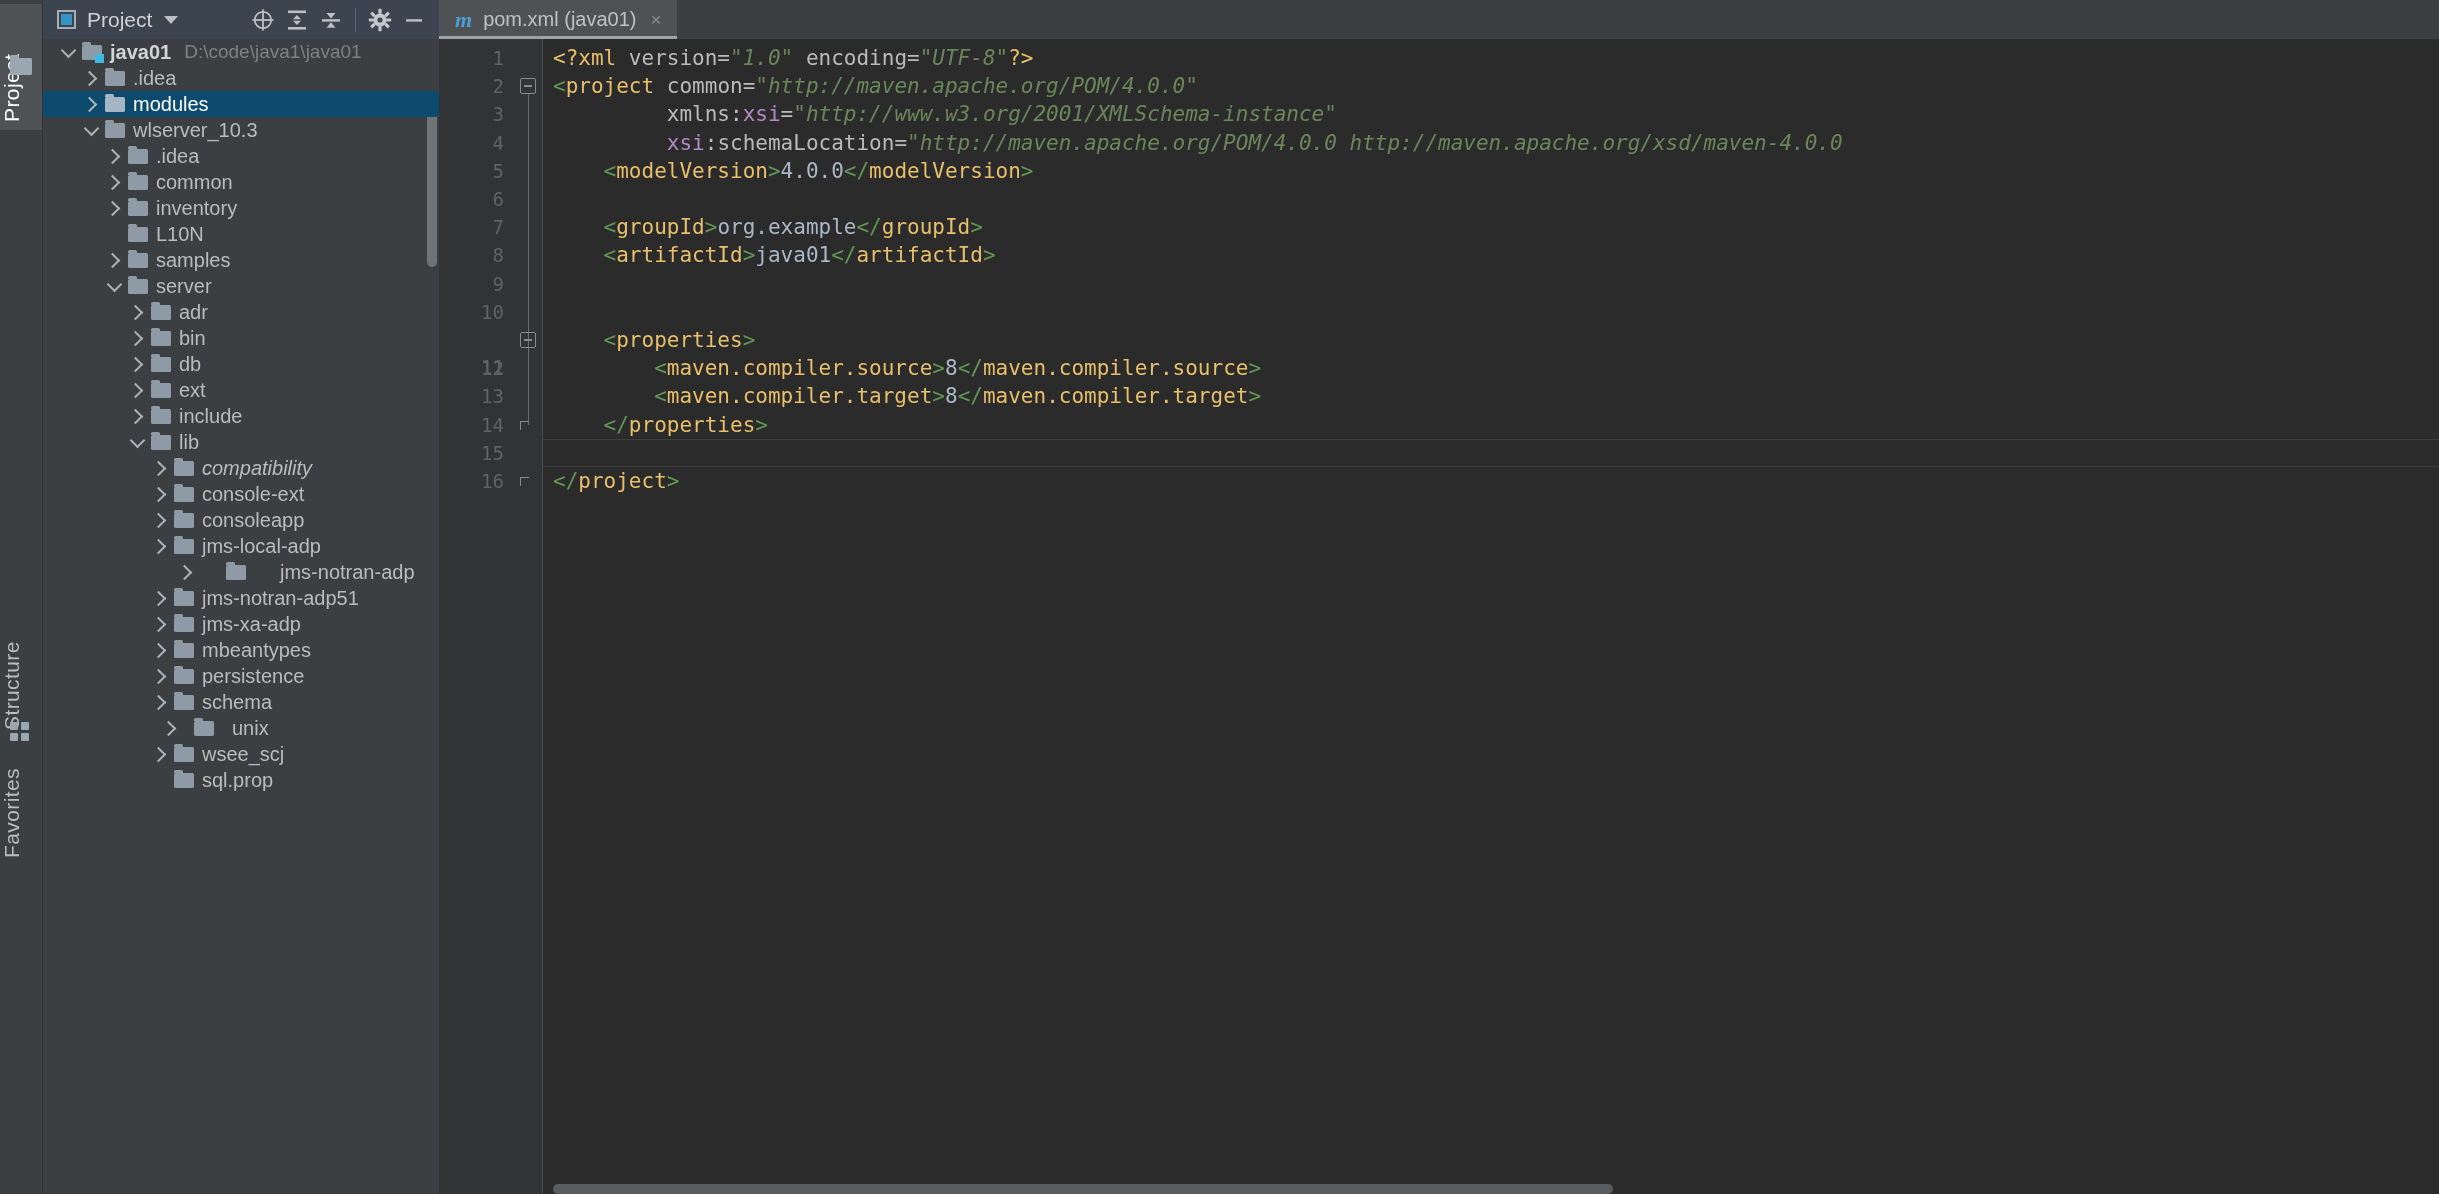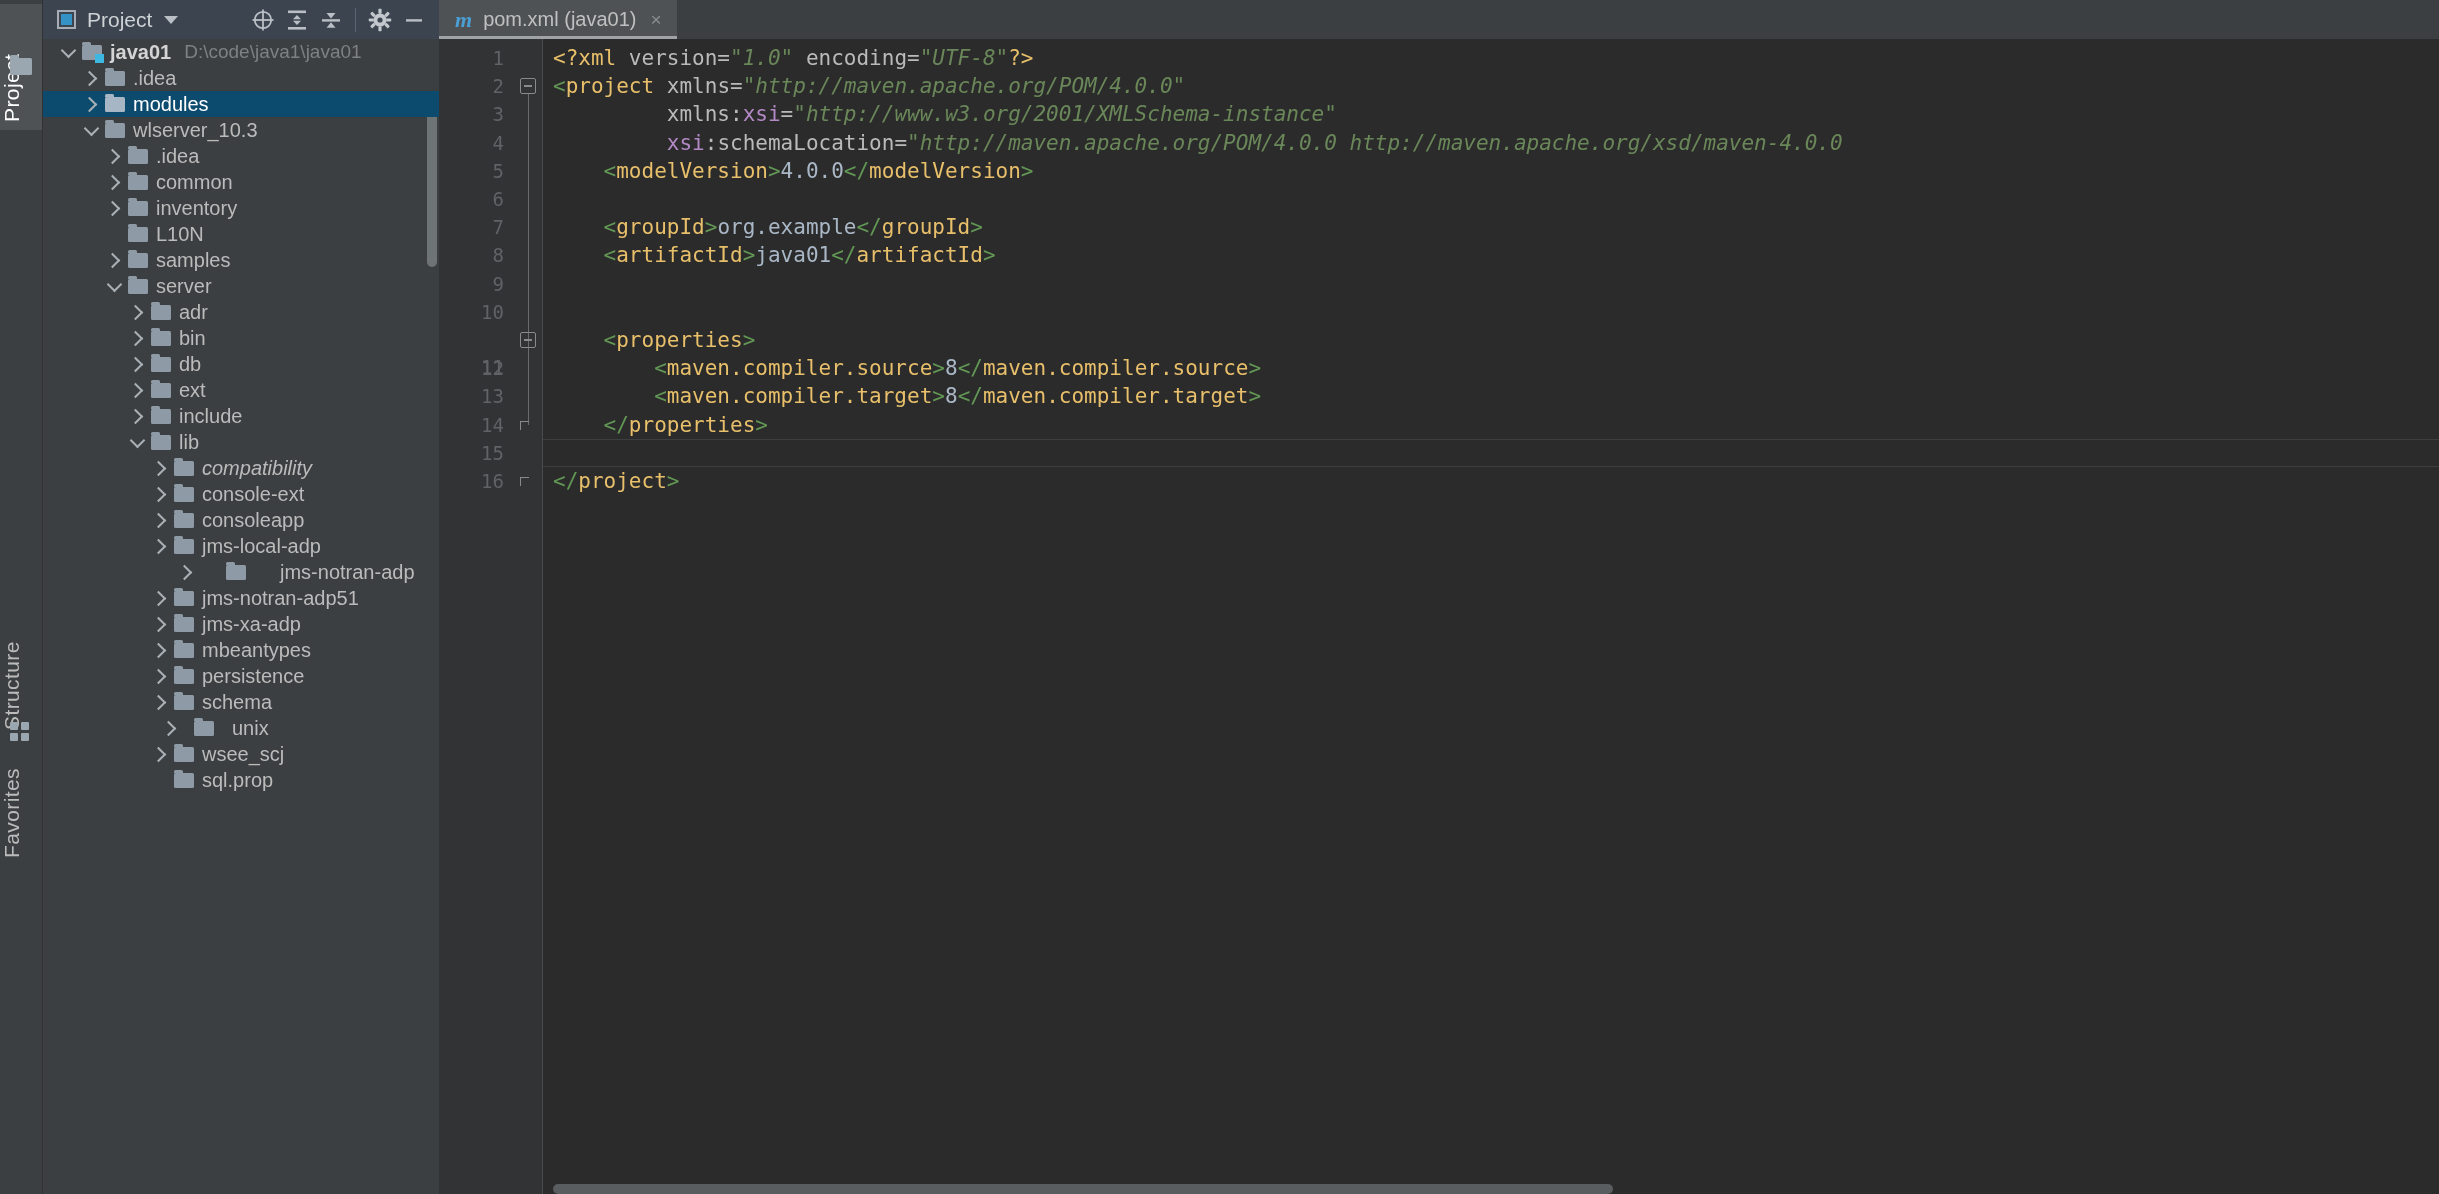--- a/index.html
+++ b/index.html
@@ -765,21 +765,21 @@
           <div class="fold-mark" style="top: 293px;">
             <i></i>
           </div>
           <div class="fold-line" style="top: 309px; height: 76.6px;"></div>
           <div class="fold-mark end" style="top: 381.6px;"></div>
           <div class="fold-mark end" style="top: 438px;"></div>
         </div>
       <div class="code-col" id="codecol">
         <div class="editor-hscroll" style="left:10px; width:1060px;"></div>
       <div class="code-line" style="top: 5px;"><span class="t-pi">&lt;?xml</span><span class="t-attr"> version=</span><span class="t-val">"1.0"</span><span class="t-attr"> encoding=</span><span class="t-val">"UTF-8"</span><span class="t-pi">?&gt;</span></div>
-          <div class="code-line" style="top: 33.2px;"><span class="t-brak">&lt;</span><span class="t-tag">project</span><span class="t-attr"> xmlns=</span><span class="t-val">"http://maven.apache.org/POM/4.0.0"</span></div>
+          <div class="code-line" style="top: 33.2px;"><span class="t-brak">&lt;</span><span class="t-tag">project</span><span class="t-attr"> common=</span><span class="t-val">"http://maven.apache.org/POM/4.0.0"</span></div>
           <div class="code-line" style="top: 61.4px;"><span class="t-attr">         xmlns:</span><span class="t-ns">xsi</span><span class="t-attr">=</span><span class="t-val">"http://www.w3.org/2001/XMLSchema-instance"</span></div>
           <div class="code-line" style="top: 89.6px;"><span class="t-attr">         </span><span class="t-ns">xsi</span><span class="t-attr">:schemaLocation=</span><span class="t-val">"http://maven.apache.org/POM/4.0.0 http://maven.apache.org/xsd/maven-4.0.0</span></div>
           <div class="code-line" style="top: 117.8px;"><span class="t-brak">    &lt;</span><span class="t-tag">modelVersion</span><span class="t-brak">&gt;</span><span class="t-text">4.0.0</span><span class="t-brak">&lt;/</span><span class="t-tag">modelVersion</span><span class="t-brak">&gt;</span></div>
           <div class="code-line" style="top: 146px;"></div>
           <div class="code-line" style="top: 174.2px;"><span class="t-brak">    &lt;</span><span class="t-tag">groupId</span><span class="t-brak">&gt;</span><span class="t-text">org.example</span><span class="t-brak">&lt;/</span><span class="t-tag">groupId</span><span class="t-brak">&gt;</span></div>
           <div class="code-line" style="top: 202.4px;"><span class="t-brak">    &lt;</span><span class="t-tag">artifactId</span><span class="t-brak">&gt;</span><span class="t-text">java01</span><span class="t-brak">&lt;/</span><span class="t-tag">artifactId</span><span class="t-brak">&gt;</span></div>
           <div class="code-line" style="top: 258.8px;"></div>
           <div class="code-line" style="top: 287px;"><span class="t-brak">    &lt;</span><span class="t-tag">properties</span><span class="t-brak">&gt;</span></div>
           <div class="code-line" style="top: 315.2px;"><span class="t-brak">        &lt;</span><span class="t-tag">maven.compiler.source</span><span class="t-brak">&gt;</span><span class="t-text">8</span><span class="t-brak">&lt;/</span><span class="t-tag">maven.compiler.source</span><span class="t-brak">&gt;</span></div>
           <div class="code-line" style="top: 343.4px;"><span class="t-brak">        &lt;</span><span class="t-tag">maven.compiler.target</span><span class="t-brak">&gt;</span><span class="t-text">8</span><span class="t-brak">&lt;/</span><span class="t-tag">maven.compiler.target</span><span class="t-brak">&gt;</span></div>

